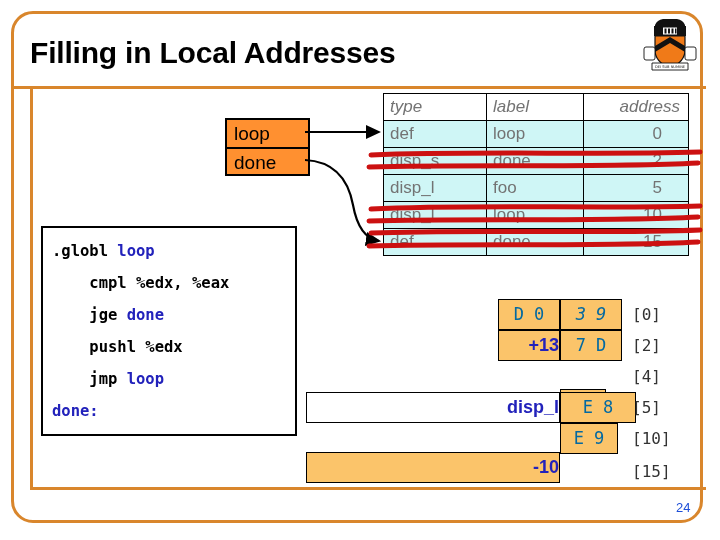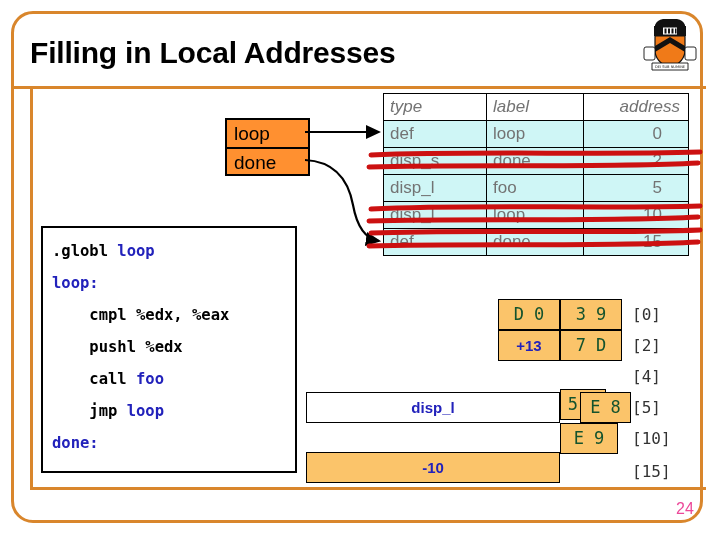--- a/index.html
+++ b/index.html
@@ -141,21 +141,21 @@
     width: 720px; height: 540px;
     pointer-events: none;
   }
 
   
   #code-box {
     position: absolute;
     left: 41px;
     top: 226px;
     width: 256px;
-    height: 247px;
+    height: 210px;
     border: 2px solid #000;
     background: #FFFFFF;
     box-sizing: border-box;
     font-family: "DejaVu Sans Mono", monospace;
     font-size: 15.5px;
     font-weight: bold;
     padding: 7px 0 0 9px;
   }
   #code-box .line {
     height: 32px;
@@ -166,48 +166,49 @@
   #code-box .kw { color: #2222BB; }
 
   
   .hx {
     position: absolute;
     border: 1px solid #000;
     box-sizing: border-box;
     background: #FBC46A;
     font-family: "DejaVu Sans Mono", monospace;
     font-size: 17px;
-    color: #14532d;
+    color: #0369a1;
     text-align: center;
     line-height: 29px;
     height: 31px;
   }
   .hx.wide {
     font-family: "Liberation Sans", sans-serif;
     font-weight: bold;
     color: #2222BB;
-    font-size: 15px;
+    font-size: 18px;
+    text-align: right;
   }
   .hx.white { background: #FFFFFF; }
   .brk {
     position: absolute;
     font-family: "DejaVu Sans Mono", monospace;
     font-size: 16px;
     color: #333333;
     line-height: 31px;
     height: 31px;
   }
 
   
   #page-number {
     position: absolute;
     left: 676px;
     top: 500px;
-    font-size: 16px;
-    color: #ec4899;
+    font-size: 13px;
+    color: #1d4ed8;
   }
 </style>
 </head>
 <body>
 
 <div id="slide-frame"></div>
 <div id="title-divider"></div>
 <div id="inner-left-rule"></div>
 <div id="inner-bottom-rule"></div>
 
@@ -302,38 +303,37 @@
     <path d="M371,209 C470,204 600,209 700,206"></path>
     <path d="M369,221 C470,218 600,222 698,217"></path>
 
     <path d="M371,233 C470,229 600,234 700,230"></path>
     <path d="M369,246 C470,243 600,247 698,242"></path>
   </g>
 </svg>
 
 <div id="code-box">
   <div class="line"><span>.globl </span><span class="kw">loop</span></div>
-  <div class="line"><span></span><span class="kw">loop:</span></div>
   <div class="line">    <span>cmpl %edx, %eax</span><span class="kw"></span></div>
+  <div class="line">    <span>jge </span><span class="kw">done</span></div>
   <div class="line">    <span>pushl %edx</span><span class="kw"></span></div>
-  <div class="line">    <span>call </span><span class="kw">foo</span></div>
   <div class="line">    <span>jmp </span><span class="kw">loop</span></div>
   <div class="line"><span></span><span class="kw">done:</span></div>
 </div>
 
 <div class="hx" style="left:498px; top:299px; width:62px;">D 0</div>
 <div class="hx wide" style="left:498px; top:330px; width:62px;">+13</div>
 
 <div class="hx wide white" style="left:306px; top:392px; width:254px;">disp_l</div>
 <div class="hx wide" style="left:306px; top:423px; width:254px;margin-top:29px;">-10</div>
 
-<div class="hx" style="left:560px; top:299px; width:62px;">3 9</div>
+<div class="hx" style="left:560px; top:299px; width:62px;font-style:italic;">3 9</div>
 <div class="hx" style="left:560px; top:330px; width:62px;">7 D</div>
 <div class="hx" style="left:560px; top:361px; width:46px;margin-top:28px;">5 2</div>
-<div class="hx" style="left:580px; top:392px; width:51px;">E 8</div>
+<div class="hx" style="left:560px; top:392px; width:76px;">E 8</div>
 <div class="hx" style="left:560px; top:423px; width:58px;">E 9</div>
 
 <div class="brk" style="left:632px; top:299px;">[0]</div>
 <div class="brk" style="left:632px; top:330px;">[2]</div>
 <div class="brk" style="left:632px; top:361px;">[4]</div>
 <div class="brk" style="left:632px; top:392px;">[5]</div>
 <div class="brk" style="left:632px; top:423px;">[10]</div>
 <div class="brk" style="left:632px; top:456px;">[15]</div>
 
 <div id="page-number">24</div>

